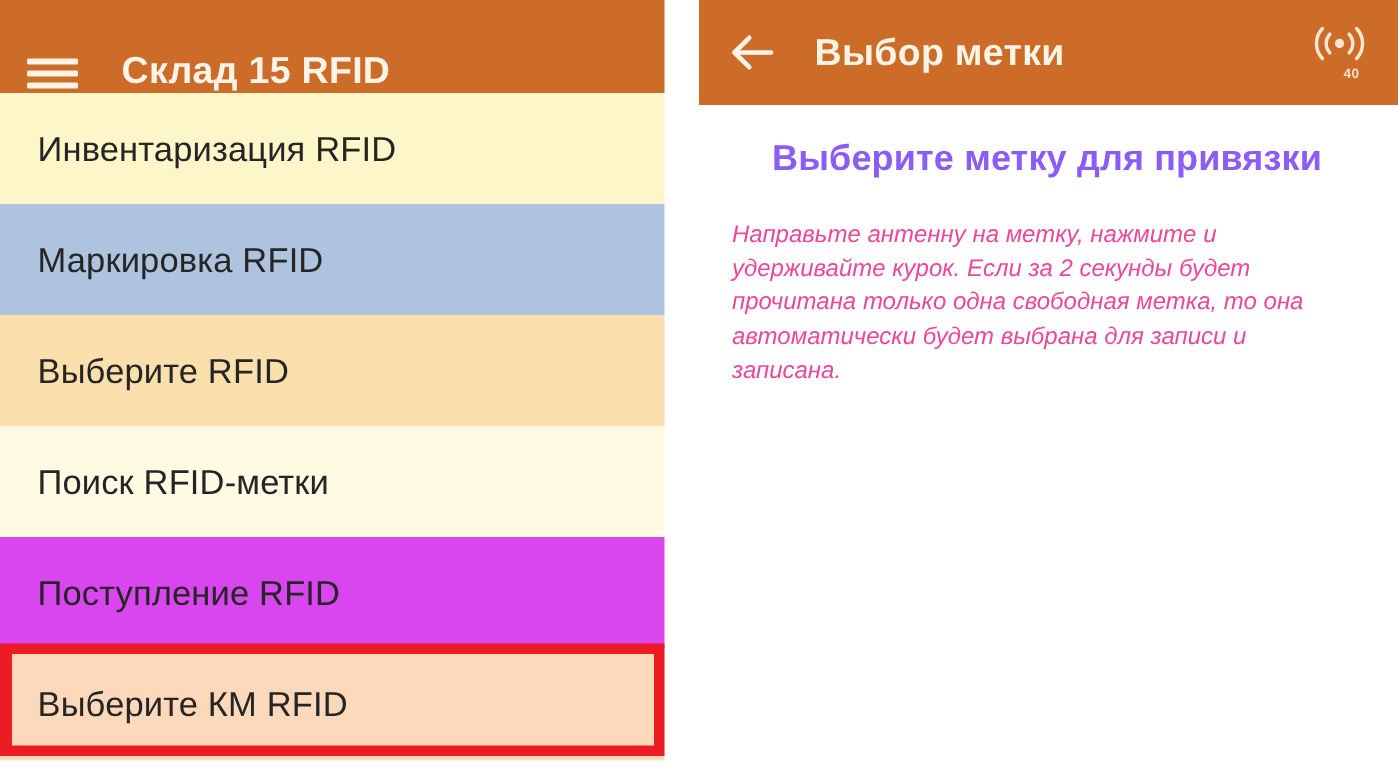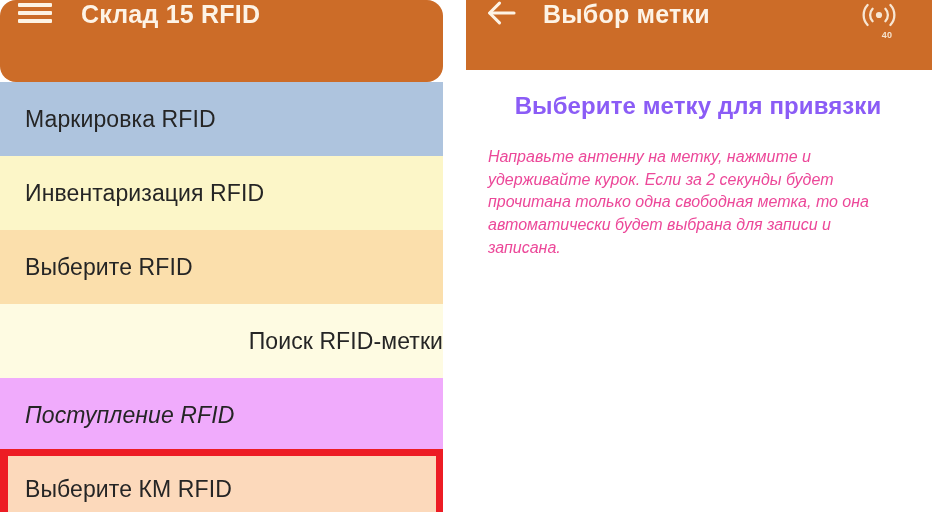--- a/index.html
+++ b/index.html
@@ -29,26 +29,25 @@
     background: #ffffff;
     flex: 0 0 443px;
   }
   .gap {
     width: 23px;
     flex: 0 0 23px;
     background: #ffffff;
     height: 512px;
   }
   .appbar {
-    height: 82px;
+    height: 62px;
     background: #cc6c28;
     display: flex;
-    align-items: flex-start;
-    box-sizing: border-box;
-    border-radius: 16px;
+    align-items: flex-end;
+    box-sizing: border-box;
   }
   .appbar-left { padding-left: 18px; }
   .hamburger {
     width: 34px;
     height: 26px;
     display: flex;
     flex-direction: column;
     justify-content: space-between;
     padding: 3px 0;
     box-sizing: border-box;
@@ -80,22 +79,22 @@
     box-sizing: border-box;
     padding-left: 25px;
     font-size: 23px;
     color: #252525;
     letter-spacing: 0.1px;
     white-space: nowrap;
   }
   .menu-row.r1 { background: #fcf6c8; }
   .menu-row.r2 { background: #aec4de; }
   .menu-row.r3 { background: #fbdfac; }
-  .menu-row.r4 { background: #fefbe2; justify-content: flex-end; }
-  .menu-row.r5 { background: #f0abfc; font-style: italic; }
+  .menu-row.r4 { background: #fefbe2; }
+  .menu-row.r5 { background: #d946ef; }
   .menu-row.r6 {
     background: #fcd9bb;
     height: 75px;
   }
 
   .highlight-box {
     position: absolute;
     left: 0;
     bottom: 0;
     width: 443px;
@@ -111,23 +110,24 @@
     width: 466px;
     height: 512px;
     flex: 0 0 466px;
     background: #ffffff;
     position: relative;
   }
   .appbar-right {
     height: 70px;
     background: #cc6c28;
     display: flex;
+    align-items: center;
     box-sizing: border-box;
     padding-left: 20px;
-    padding-right: 32px;
+    padding-right: 18px;
   }
   .back-arrow {
     width: 30px;
     height: 26px;
     flex: 0 0 30px;
     cursor: pointer;
   }
   .appbar-right .appbar-title {
     margin-left: 27px;
     flex: 1 1 auto;
@@ -184,25 +184,25 @@
         <div class="hamburger">
           <i></i>
           <i></i>
           <i></i>
         </div>
       </div>
       <div class="appbar-title">Склад 15 RFID</div>
     </div>
 
     <div class="menu-list">
+      <div class="menu-row r1">
+        <span>Инвентаризация RFID</span>
+      </div>
       <div class="menu-row r2">
         <span>Маркировка RFID</span>
-      </div>
-      <div class="menu-row r1">
-        <span>Инвентаризация RFID</span>
       </div>
       <div class="menu-row r3">
         <span>Выберите RFID</span>
       </div>
       <div class="menu-row r4">
         <span>Поиск RFID-метки</span>
       </div>
       <div class="menu-row r5">
         <span>Поступление RFID</span>
       </div>

